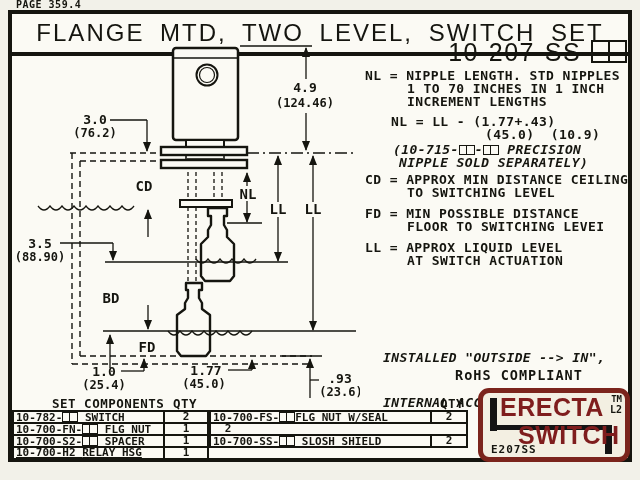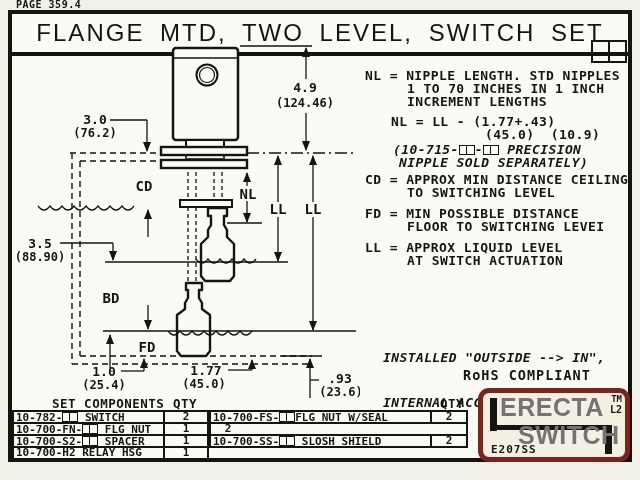--- a/index.html
+++ b/index.html
@@ -19,44 +19,44 @@
          font-size:25px;letter-spacing:1.5px;white-space:pre;}
   .mbx{display:inline-block;width:15px;height:19px;border:2.5px solid #15150f;vertical-align:-2px;}
   .mbx2{border-left:0;}
   .notes{position:absolute;left:363px;top:66px;width:268px;}
   .note-line{position:absolute;font:bold 13px "DejaVu Sans Mono",monospace;letter-spacing:0.4px;white-space:pre;}
   .italic{font-style:italic;}
   .bx{display:inline-block;width:8px;height:10px;border:1.5px solid #15150f;vertical-align:-1px;box-sizing:border-box;}
   .bx2{border-left:0;}
   .installed{position:absolute;left:383px;top:320px;font:bold italic 13px "DejaVu Sans Mono",monospace;
          letter-spacing:0.4px;white-space:pre;line-height:15px;}
-  .rohs{position:absolute;left:455px;top:367px;font:bold 13.5px "DejaVu Sans Mono",monospace;letter-spacing:1px;margin-left:8px;}
+  .rohs{position:absolute;left:455px;top:367px;font:bold 13.5px "DejaVu Sans Mono",monospace;letter-spacing:1px;}
   .logo-box{position:absolute;left:478px;top:388px;width:152px;height:74px;box-sizing:border-box;
          background:#f3efe2;border:5px solid #7b241c;border-radius:11px;}
   .lbar{position:absolute;background:#141414;}
   .lbar-left{left:7px;top:5px;width:7px;height:33px;}
   .lbar-mid{left:7px;top:32px;width:122px;height:5px;}
   .lbar-right{left:122px;top:32px;width:7px;height:29px;}
-  .brand{position:absolute;font-family:"Liberation Sans",sans-serif;font-weight:bold;color:#737373;font-size:25px;line-height:25px;letter-spacing:0.5px;}
+  .brand{position:absolute;font-family:"Liberation Sans",sans-serif;font-weight:bold;color:#7f1d1d;font-size:25px;line-height:25px;letter-spacing:0.5px;}
   .brand-top{left:17px;top:2px;}
   .brand-bottom{left:35px;top:30px;}
   .logo-tm{position:absolute;right:3px;top:1px;font:bold 9px "DejaVu Sans Mono",monospace;}
   .logo-l2{position:absolute;right:3px;top:11px;font:bold 10px "DejaVu Sans Mono",monospace;margin-left:17px;}
   .logo-code{position:absolute;left:8px;top:50px;font:bold 11px "DejaVu Sans Mono",monospace;letter-spacing:1px;}
   .tbl-hdr{position:absolute;font:bold 12.5px "DejaVu Sans Mono",monospace;letter-spacing:0.5px;}
   .hdr-set{left:52px;top:396px;}
   .hdr-qty1{left:173px;top:396px;}
   .hdr-qty2{left:440px;top:396px;}
   .tbl{position:absolute;top:410px;}
   .tbl-left{left:12px;width:197px;}
   .tbl-right{left:209px;width:259px;}
   .trow{display:flex;height:14px;border:2px solid #15150f;box-sizing:border-box;background:#fbfaf4;}
   .trow + .trow{margin-top:-2px;}
   .tcell{font:bold 11px "DejaVu Sans Mono",monospace;line-height:10px;white-space:pre;overflow:visible;}
-  .part{flex:1;border-right:2px solid #15150f;padding-left:2px;}
+  .part{flex:1;border-right:2px solid #15150f;padding-left:2px;text-decoration:underline;}
   .qty{text-align:center;}
   .tbl-left .qty{width:42px;}
   .tbl-right .qty{width:34px;}
 </style>
 </head>
 <body>
 
 <div class="stage">
 
   <div class="page-label">PAGE 359.4</div>
@@ -189,21 +189,21 @@
     </g>
 
     <g>
       <line x1="310" y1="398" x2="310" y2="359" stroke="#15150f" stroke-width="1.3" marker-end="url(#ah)"></line>
       <line x1="310" y1="380" x2="319" y2="380" stroke="#15150f" stroke-width="1.3"></line>
       <text class="sdt13" x="340" y="383" text-anchor="middle">.93</text>
       <text class="sdt" x="341" y="396" text-anchor="middle">(23.6)</text>
     </g>
   </svg>
 
-  <div class="model"><span class="mbx"></span><span class="mbx mbx2"></span></div>
+  <div class="model"><span>10-207-SS-</span><span class="mbx"></span><span class="mbx mbx2"></span></div>
 
   <div class="notes">
     <div class="note-line" style="top:2px;left:2px">NL = NIPPLE LENGTH. STD NIPPLES</div>
     <div class="note-line" style="top:15px;left:44px">1 TO 70 INCHES IN 1 INCH</div>
     <div class="note-line" style="top:28px;left:44px">INCREMENT LENGTHS</div>
     <div class="note-line" style="top:48px;left:28px">NL = LL - (1.77+.43)</div>
     <div class="note-line" style="top:61px;left:122px">(45.0)  (10.9)</div>
     <div class="note-line italic" style="top:76px;left:30px"><span>(10-715-</span><span class="bx"></span><span class="bx bx2"></span><span>-</span><span class="bx"></span><span class="bx bx2"></span><span> PRECISION</span></div>
     <div class="note-line italic" style="top:89px;left:36px">NIPPLE SOLD SEPARATELY)</div>
     <div class="note-line" style="top:106px;left:2px">CD = APPROX MIN DISTANCE CEILING</div>

